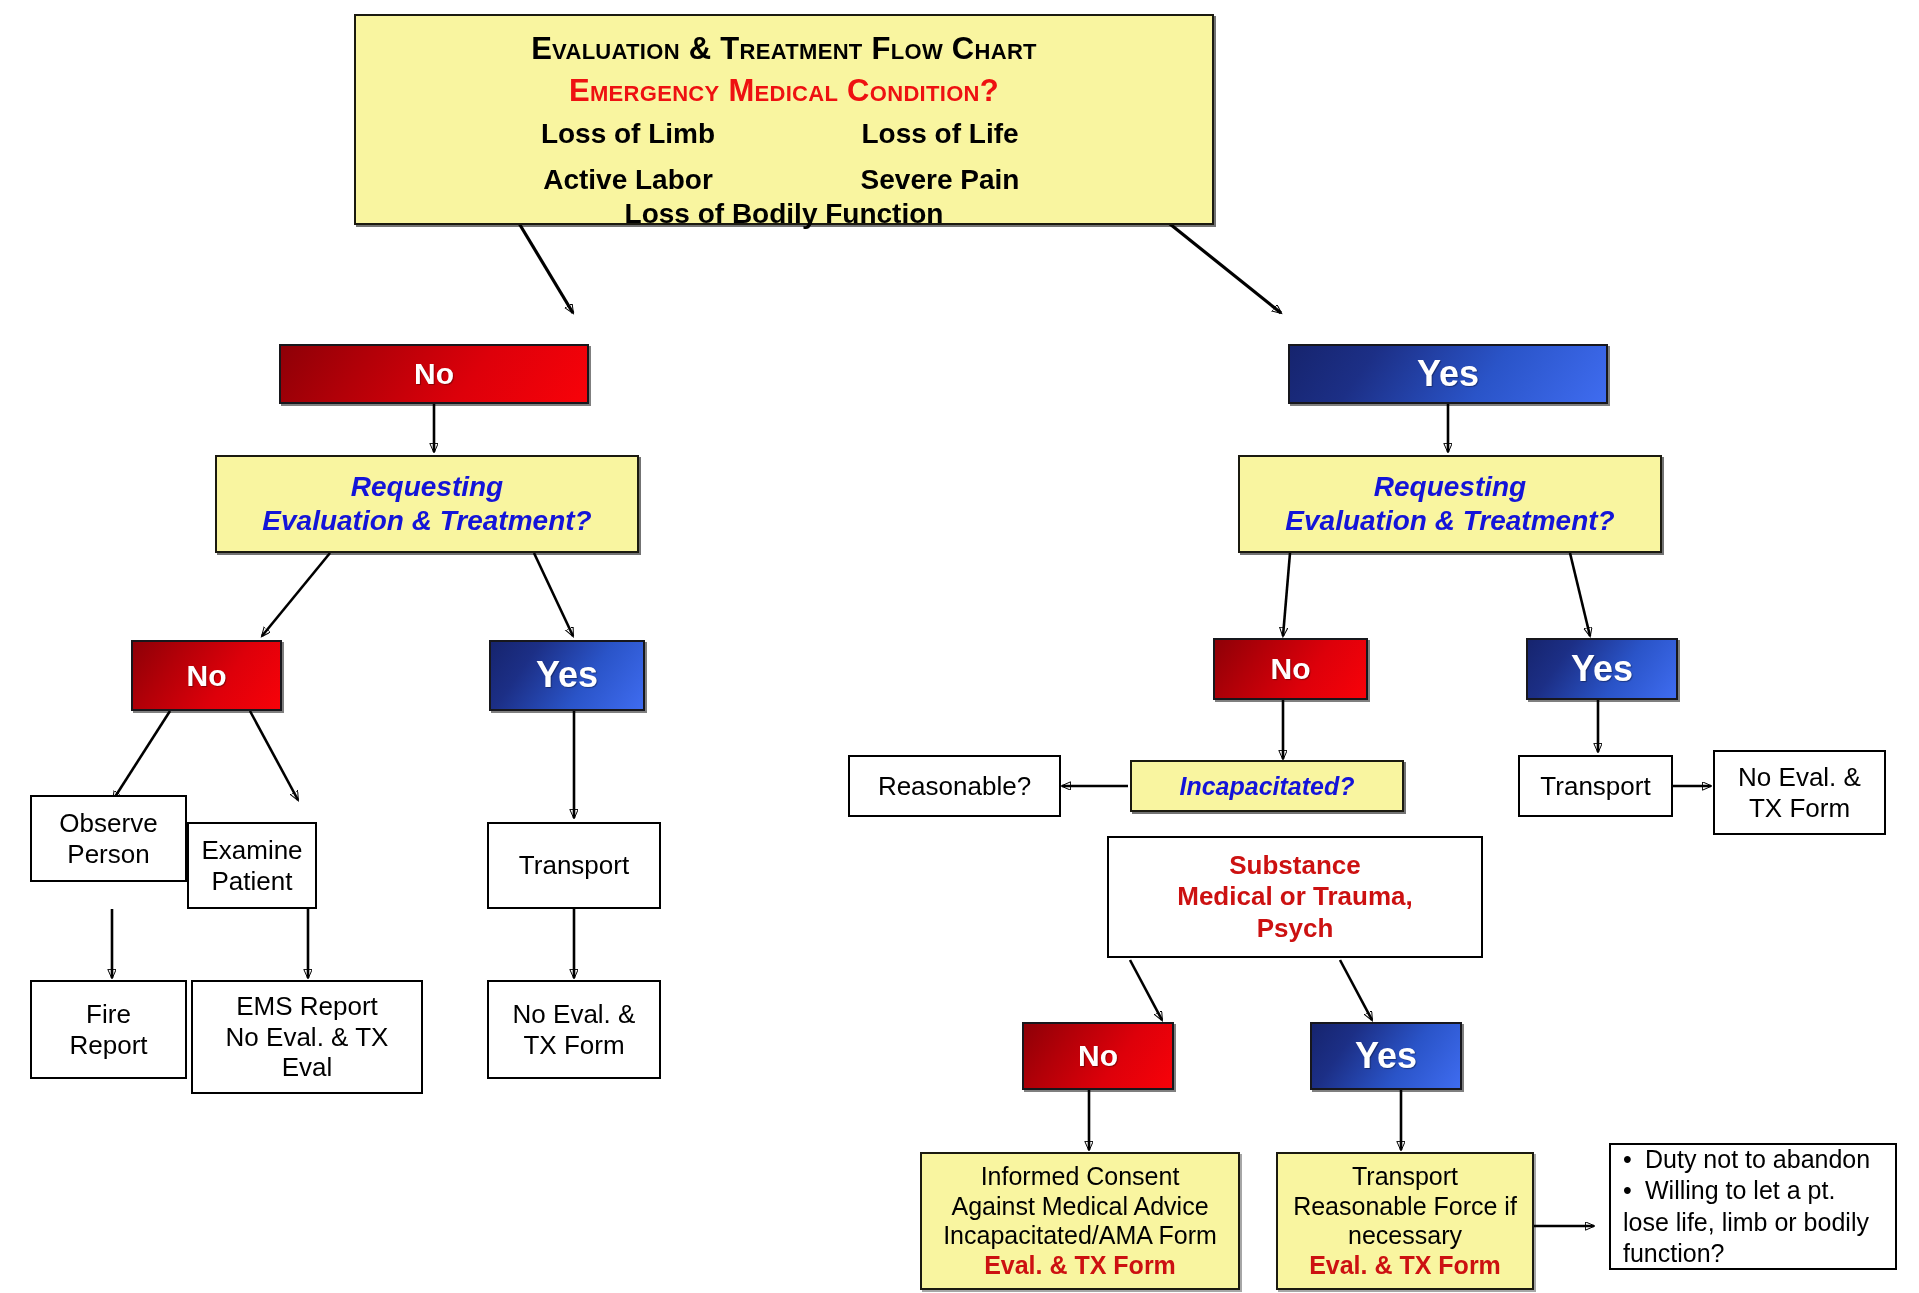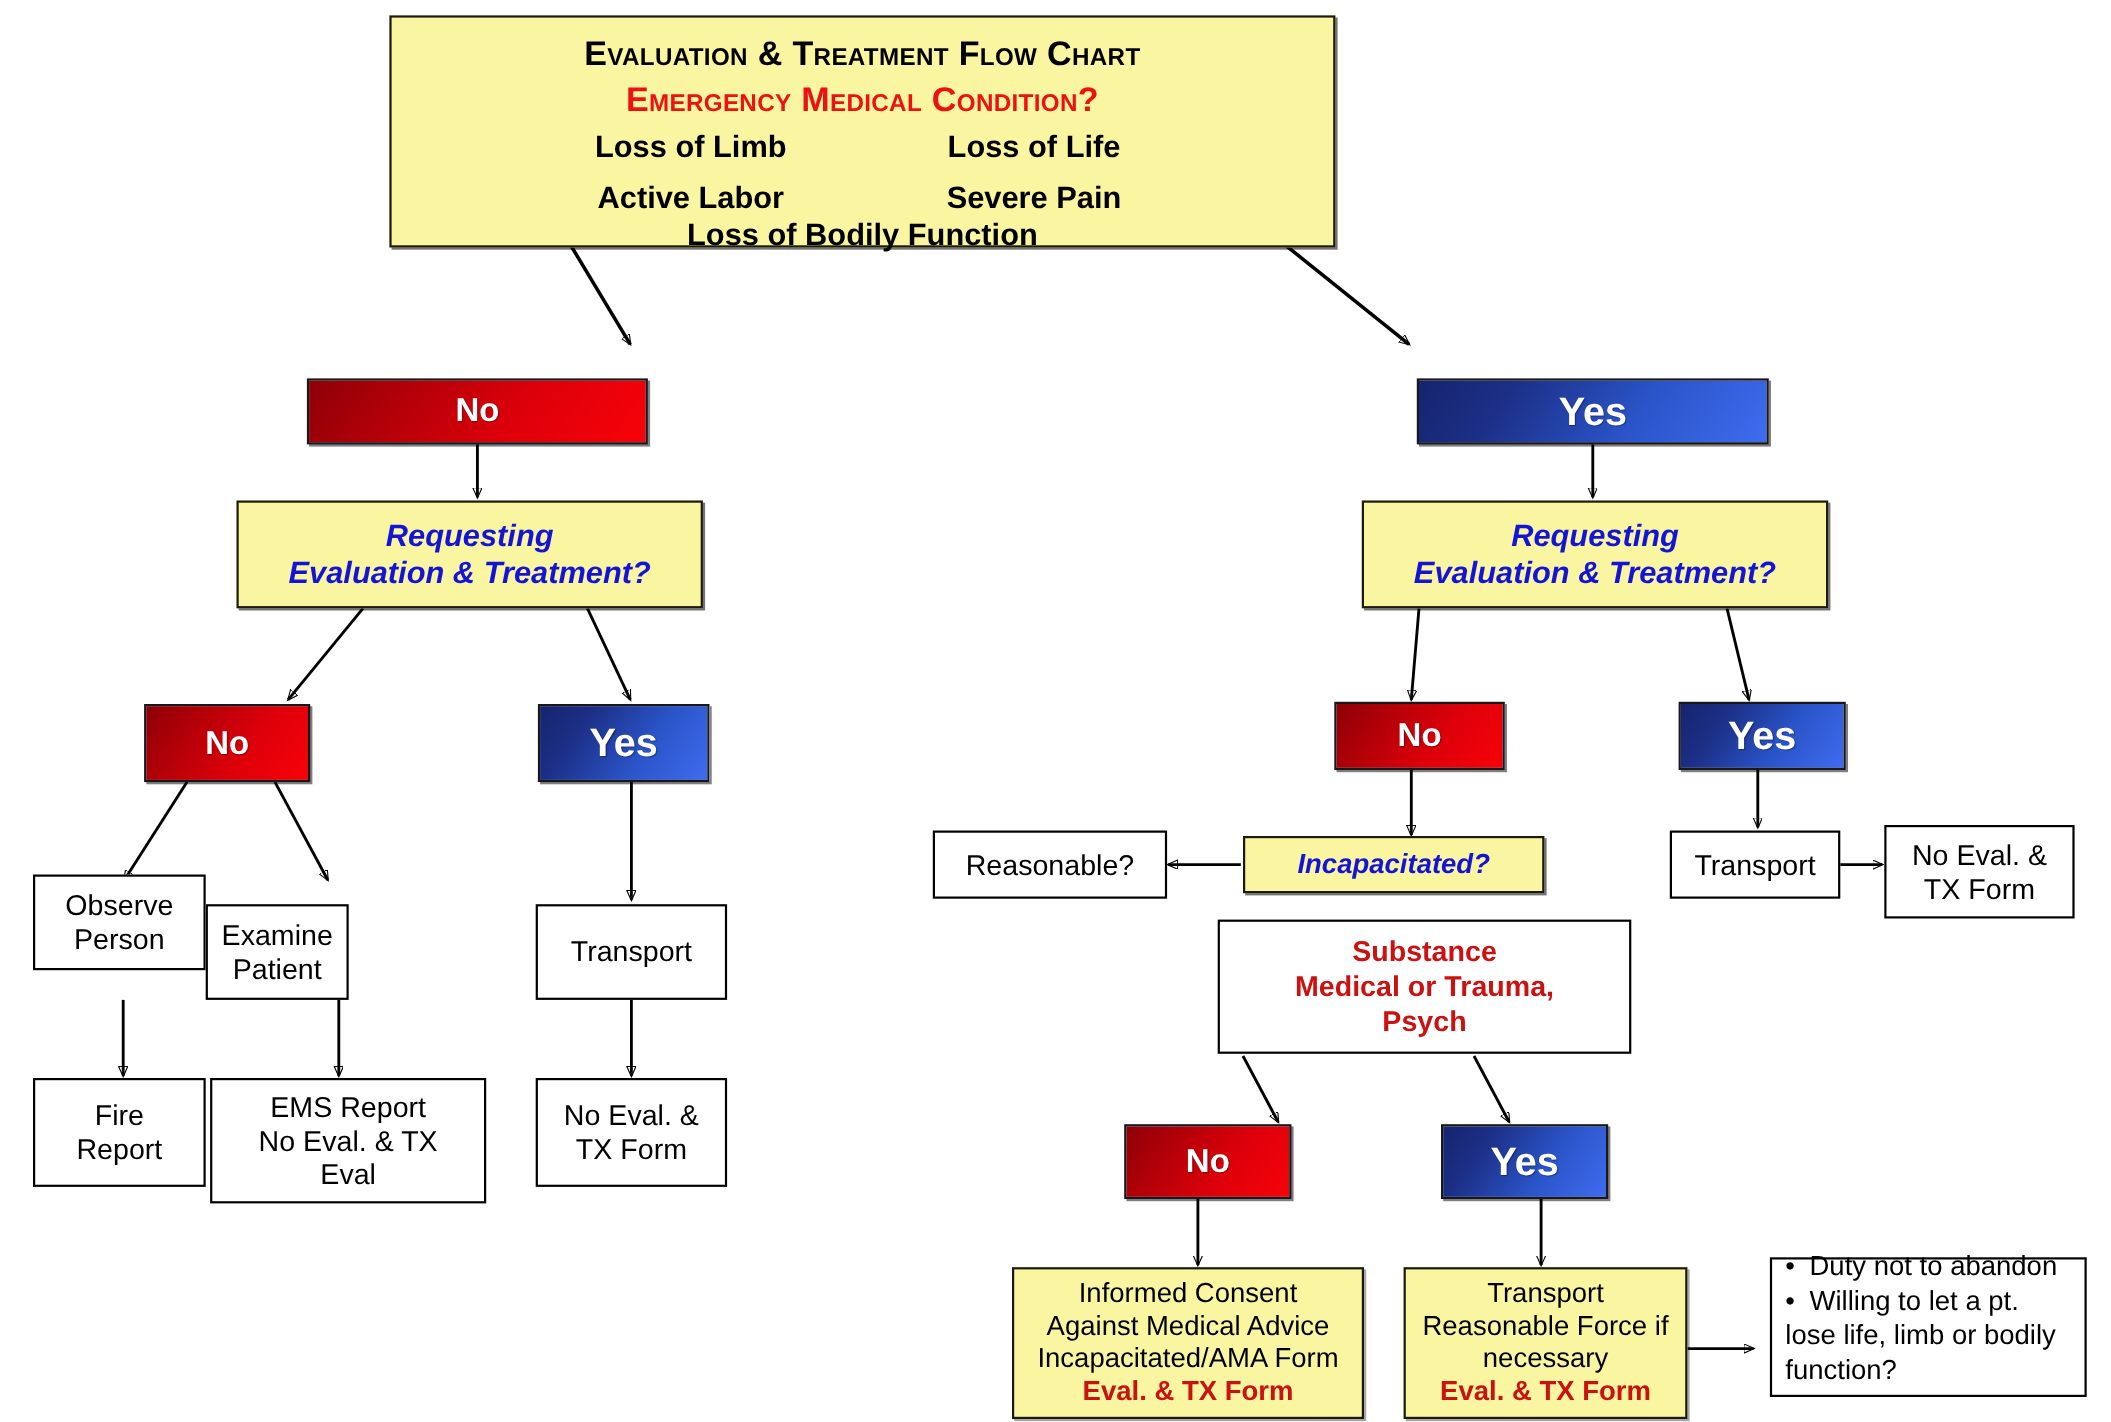--- a/index.html
+++ b/index.html
@@ -99,21 +99,21 @@
     line-height:1.2;
   }
   .decision-sm{
     color:#1414d8;font-weight:bold;font-style:italic;font-size:25px;
     line-height:1.2;
   }
   .red-text{color:#cc1111;font-weight:bold;}
   .red-text-lg{color:#cc1111;font-weight:bold;font-size:26px;line-height:1.2;}
   
   #notes-box{
-    align-items:flex-start;justify-content:flex-end;
+    align-items:flex-start;justify-content:center;
     padding:6px 10px 6px 12px;text-align:left;
     font-size:25px;line-height:1.26;
   }
   #notes-box .bl{display:block;white-space:nowrap;}
   #notes-box .bullet{display:inline-block;width:22px;}
   
   svg#wires{
     position:absolute;left:0;top:0;width:1919px;height:1293px;
     pointer-events:none;
   }
@@ -215,21 +215,21 @@
 
   <div class="node plain" style="left:487px;top:822px;width:174px;height:87px;">
     <div>Transport</div>
   </div>
 
   <div class="node plain" style="left:30px;top:980px;width:157px;height:99px;">
     <div>Fire</div>
     <div>Report</div>
   </div>
 
-  <div class="node plain" style="left:191px;top:980px;width:251px;height:114px;">
+  <div class="node plain" style="left:191px;top:980px;width:232px;height:114px;">
     <div>EMS Report</div>
     <div>No Eval. &amp; TX</div>
     <div>Eval</div>
   </div>
 
   <div class="node plain" style="left:487px;top:980px;width:174px;height:99px;">
     <div>No Eval. &amp;</div>
     <div>TX Form</div>
   </div>
 

